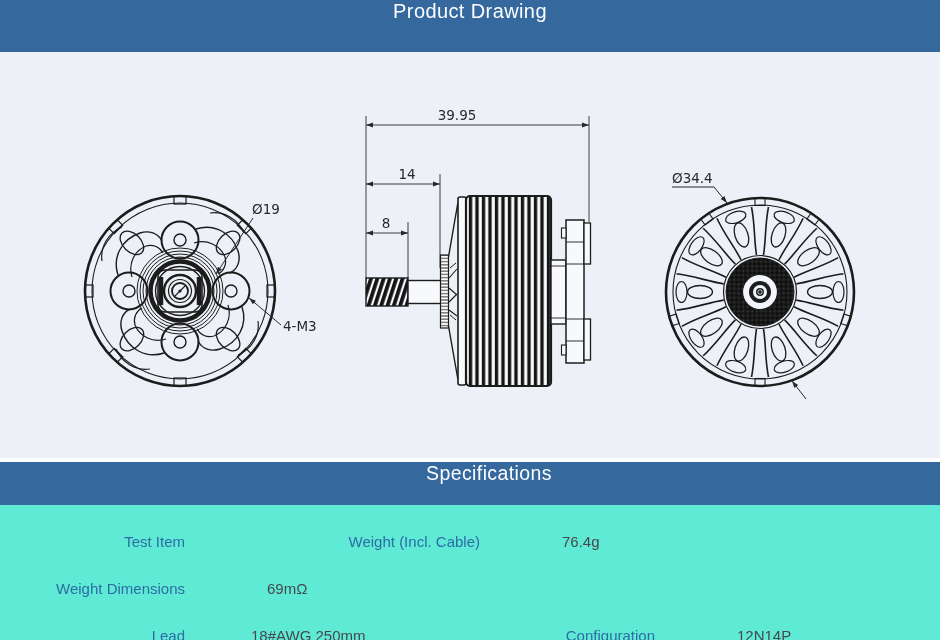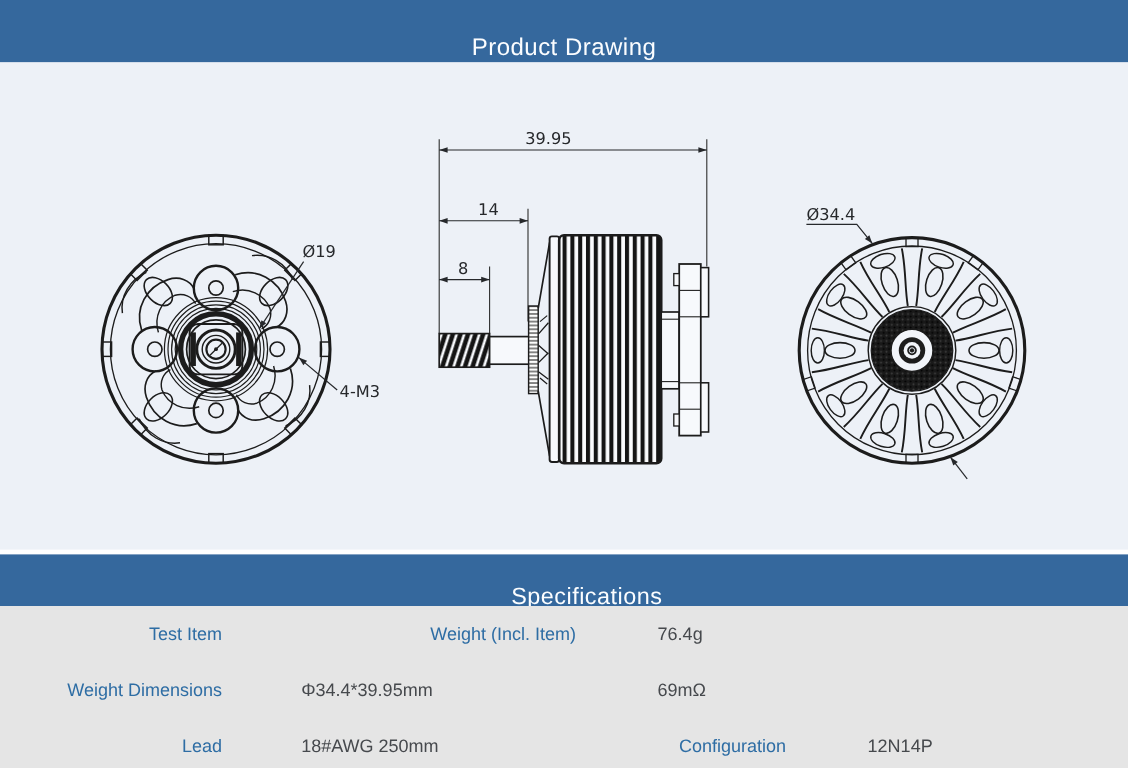--- a/index.html
+++ b/index.html
@@ -1,30 +1,30 @@
 <!DOCTYPE html>
 <html><head>
 <meta charset="utf-8">
 <style>
   html,body{margin:0;padding:0;background:#fff;}
   .page{position:relative;width:940px;height:640px;overflow:hidden;
         font-family:"Liberation Sans",sans-serif;background:#fff;}
   .bar{position:absolute;left:0;width:940px;background:#35689d;color:#fbfdff;
-       display:flex;align-items:flex-end;justify-content:center;
+       display:flex;align-items:flex-start;justify-content:center;
        font-weight:300;letter-spacing:.4px;}
   .bar.header{top:0;height:52px;font-size:20px;}
   .bar.specbar{top:462px;height:47px;font-size:19.5px;padding-left:19px;}
   .drawing-area{position:absolute;top:52px;left:0;width:940px;height:406px;background:#edf1f7;}
-  .specs-area{position:absolute;top:505px;left:0;width:940px;height:135px;background:#e5e5e5;
-              box-sizing:border-box;}
+  .specs-area{position:absolute;top:505px;left:0;width:940px;height:135px;background:#5eead4;
+              padding-top:13px;box-sizing:border-box;}
   .spec-row{display:grid;grid-template-columns:185px 295px 175px auto;height:47px;
             align-items:center;font-size:15px;}
   .lbl{color:#2e6da4;text-align:right;}
   .val{color:#46494d;padding-left:66px;}
-  .val.v2{padding-left:68px;}
+  .val.v2{padding-left:68px;margin-left:14px;}
   svg .dim{font-family:"DejaVu Sans",sans-serif;font-size:13.5px;fill:#26282b;}
 </style>
 </head>
 <body>
 
 <div class="page">
 
   <div class="bar header">
     <span>Product Drawing</span>
   </div>
@@ -189,26 +189,25 @@
     </svg>
   </div>
 
   <div class="bar specbar">
     <span>Specifications</span>
   </div>
 
   <div class="specs-area">
     <div class="spec-row">
       <div class="lbl">Test Item</div>
-      <div class="lbl">Weight (Incl. Item)</div>
+      <div class="lbl">Weight (Incl. Cable)</div>
       <div class="val v2">76.4g</div>
     </div>
     <div class="spec-row">
       <div class="lbl">Weight Dimensions</div>
-      <div class="val">Φ34.4*39.95mm</div>
       <div class="val v2">69mΩ</div>
     </div>
     <div class="spec-row">
       <div class="lbl">Lead</div>
       <div class="val">18#AWG 250mm</div>
       <div class="lbl">Configuration</div>
       <div class="val v2">12N14P</div>
     </div>
   </div>
 

